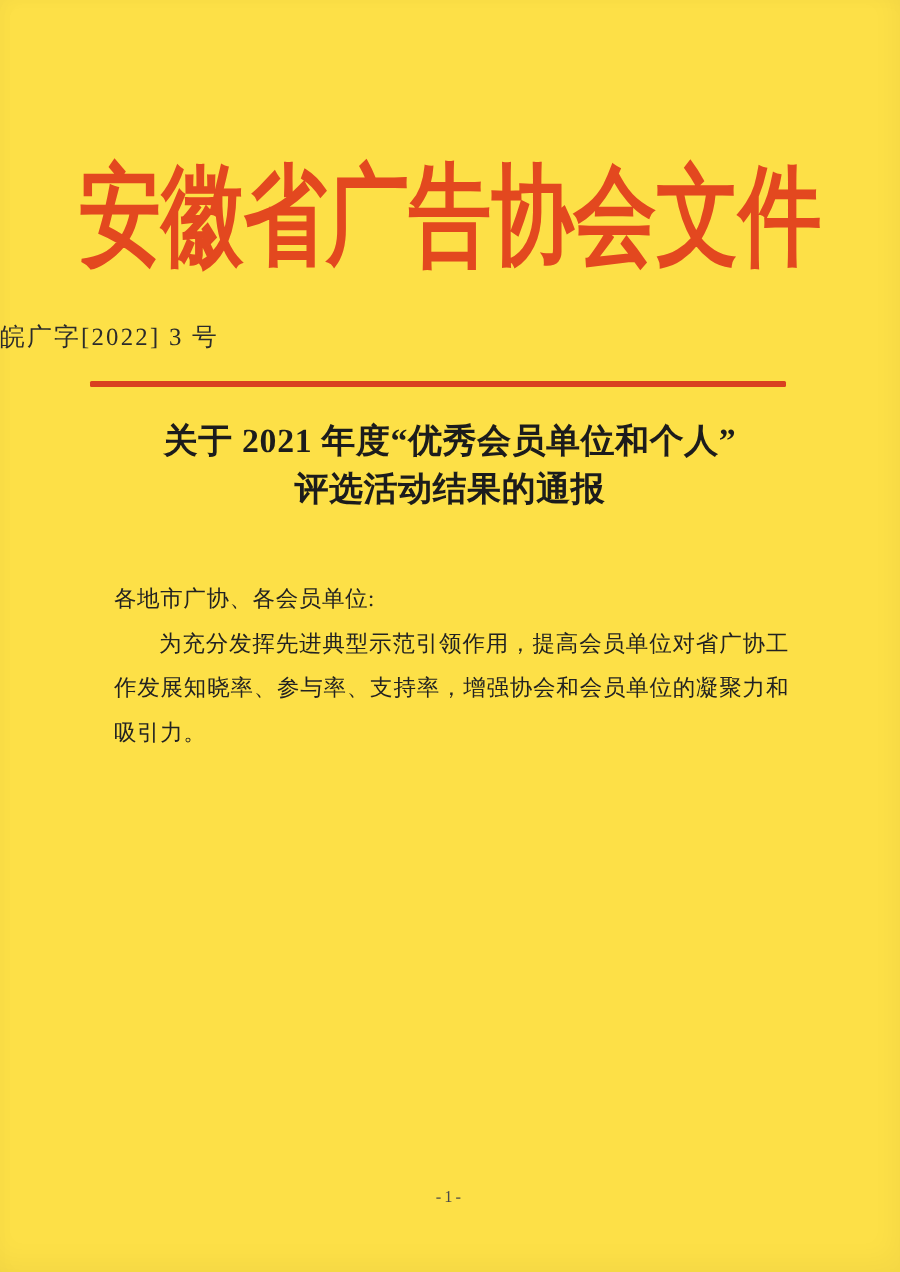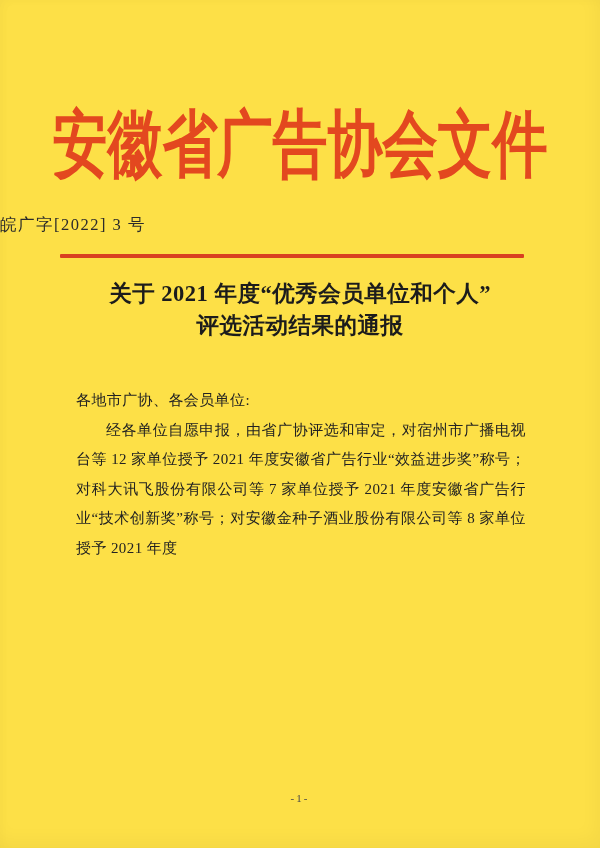--- a/index.html
+++ b/index.html
@@ -97,18 +97,18 @@
 
   <div class="red-divider" style="background: rgb(217, 64, 32);"></div>
 
   <div class="doc-title">
     <span>关于 2021 年度“优秀会员单位和个人”</span><br>
     <span>评选活动结果的通报</span>
   </div>
 
   <div class="body-text">
     <p class="salutation">各地市广协、各会员单位:</p>
-    <p class="para">经各单位自愿申报，由省广协评选和审定，对宿州市广播电视台等 12 家单位授予 2021 年度安徽省广告行业“效益进步奖”称号；对科大讯飞股份有限公司等 7 家单位授予 2021 年度安徽省广告行业“技术创新奖”称号；对安徽金种子酒业股份有限公司等 8 家单位授予 2021 年度</p>
+    <p class="para">为充分发挥先进典型示范引领作用，提高会员单位对省广协工作发展知晓率、参与率、支持率，增强协会和会员单位的凝聚力和吸引力。</p>
   </div>
 
   <div class="page-number">-1-</div>
 
 </div>
 
 </body></html>

